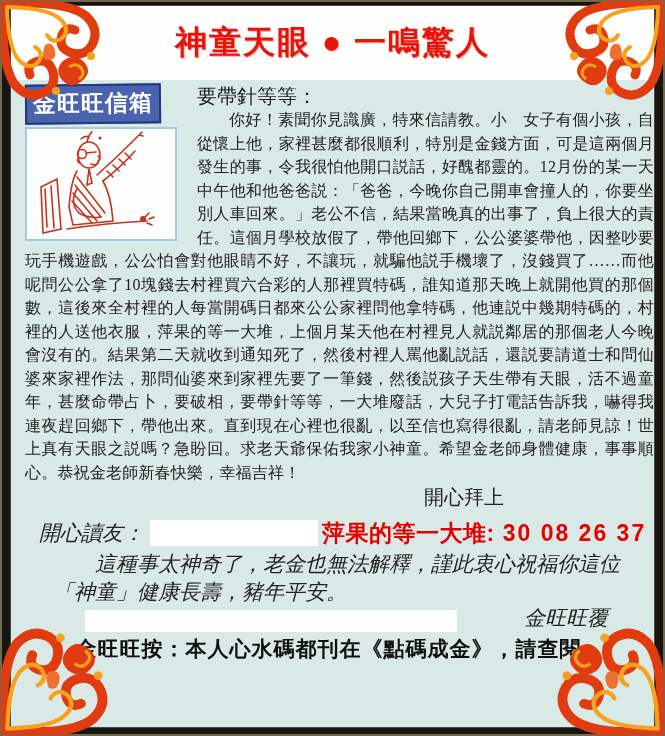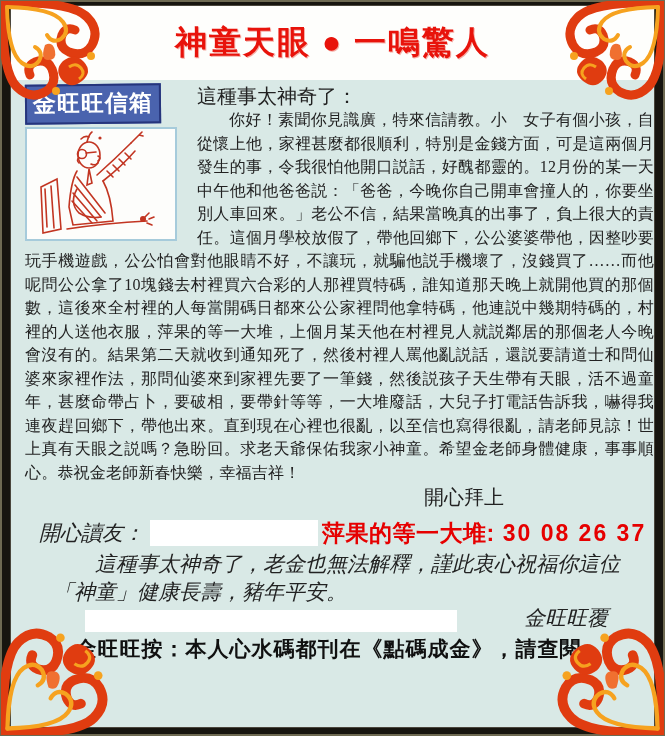--- a/index.html
+++ b/index.html
@@ -236,21 +236,21 @@
 
               <path d="M40,100 Q80,94 120,92"></path>
               <path d="M118,88 l4,-4 M122,90 l5,-2 M120,94 l5,2"></path>
             </g>
             <circle cx="116" cy="90" r="3" fill="#c23522"></circle>
             <circle cx="73" cy="9" r="1.6" fill="#c23522"></circle>
           </svg>
         </div>
       </div>
 
-      <p class="salutation">這種事太神奇了：</p>
+      <p class="salutation">要帶針等等：</p>
       <p class="body-text">你好！素聞你見識廣，特來信請教。小　女子有個小孩，自從懷上他，家裡甚麼都很順利，特別是金錢方面，可是這兩個月發生的事，令我很怕他開口説話，好醜都靈的。12月份的某一天中午他和他爸爸説：「爸爸，今晚你自己開車會撞人的，你要坐別人車回來。」老公不信，結果當晚真的出事了，負上很大的責任。這個月學校放假了，帶他回鄉下，公公婆婆帶他，因整吵要玩手機遊戲，公公怕會對他眼睛不好，不讓玩，就騙他説手機壞了，沒錢買了……而他呢問公公拿了10塊錢去村裡買六合彩的人那裡買特碼，誰知道那天晚上就開他買的那個數，這後來全村裡的人每當開碼日都來公公家裡問他拿特碼，他連説中幾期特碼的，村裡的人送他衣服，萍果的等一大堆，上個月某天他在村裡見人就説鄰居的那個老人今晚會沒有的。結果第二天就收到通知死了，然後村裡人罵他亂説話，還説要請道士和問仙婆來家裡作法，那問仙婆來到家裡先要了一筆錢，然後説孩子天生帶有天眼，活不過童年，甚麼命帶占卜，要破相，要帶針等等，一大堆廢話，大兒子打電話告訴我，嚇得我連夜趕回鄉下，帶他出來。直到現在心裡也很亂，以至信也寫得很亂，請老師見諒！世上真有天眼之説嗎？急盼回。求老天爺保佑我家小神童。希望金老師身體健康，事事順心。恭祝金老師新春快樂，幸福吉祥！</p>
       <p class="closing">開心拜上</p>
 
       <div class="result-row">
         <span class="reader-label">開心讀友：</span>
         <span class="redact-a"></span>
         <span class="result-text">
           <span>萍果的等一大堆:</span><span class="nums">30 08 26 37 28 24+13</span>
         </span>
       </div>

